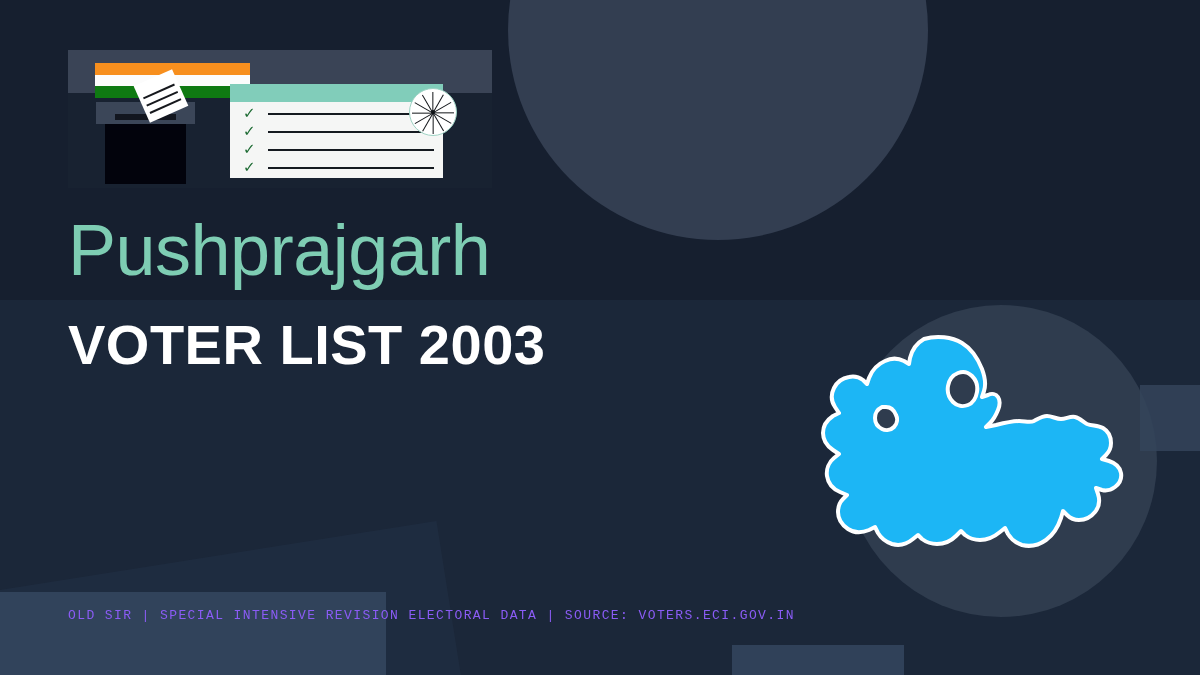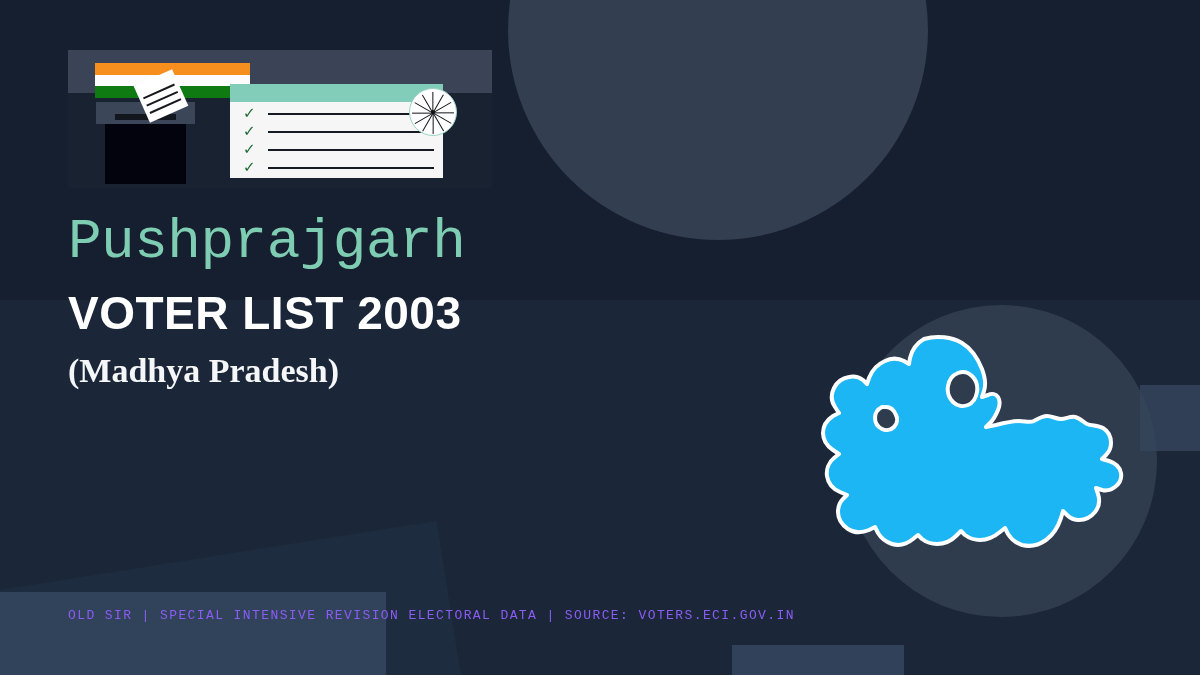--- a/index.html
+++ b/index.html
@@ -188,32 +188,32 @@
     left:50%; top:50%;
     width:4px; height:4px;
     margin:-2px 0 0 -2px;
     border-radius:50%;
     background:#111418;
   }
 
   
   #titleblock { position:absolute; left:68px; top:216px; width:700px; }
   .headline {
-    font-family:Liberation Mono, monospace;
-    font-size:56px;
+    font-family:Liberation Sans, sans-serif;
+    font-size:72px;
     line-height:0.96;
     color:#7ecdb3;
     letter-spacing:-0.5px;
     white-space:nowrap;
   }
   .subline {
-    margin-top:20px;
+    margin-top:32px;
     font-family:"Liberation Sans", sans-serif;
     font-weight:bold;
-    font-size:46px;
+    font-size:56px;
     line-height:1;
     color:#ffffff;
     letter-spacing:0.5px;
   }
   .stateline {
     margin-top:18px;
     font-family:"Liberation Serif", serif;
     font-weight:bold;
     font-size:34px;
     line-height:1;
@@ -309,21 +309,20 @@
         <div class="spoke" style="transform: translateX(-50%) rotate(240deg);"></div>
         <div class="spoke" style="transform: translateX(-50%) rotate(270deg);"></div>
         <div class="spoke" style="transform: translateX(-50%) rotate(300deg);"></div>
         <div class="spoke" style="transform: translateX(-50%) rotate(330deg);"></div>
       </div>
   </div>
 
   <div id="titleblock">
     <div class="headline">Pushprajgarh</div>
     <div class="subline">VOTER LIST 2003</div>
-    <div class="stateline">(Madhya Pradesh)</div>
   </div>
 
   <div id="footer">OLD SIR | SPECIAL INTENSIVE REVISION ELECTORAL DATA | SOURCE: VOTERS.ECI.GOV.IN</div>
 
   <div id="map">
     <svg viewBox="0 0 330 238" xmlns="http://www.w3.org/2000/svg">
       <path id="mp-path" fill="#1cb6f5" stroke="#ffffff" stroke-width="4" stroke-linejoin="round" d="M118,8 C131,4 146,6 156,12 C166,18 172,28 176,38 C179,46 180,54 178,60
            L176,66 L182,64 C186,62 190,63 192,66 C194,69 194,74 192,79
            C190,84 187,89 184,92 L180,96 L190,94 C198,92 206,90 213,90
            C219,90 224,92 228,90 C232,88 236,85 241,85

